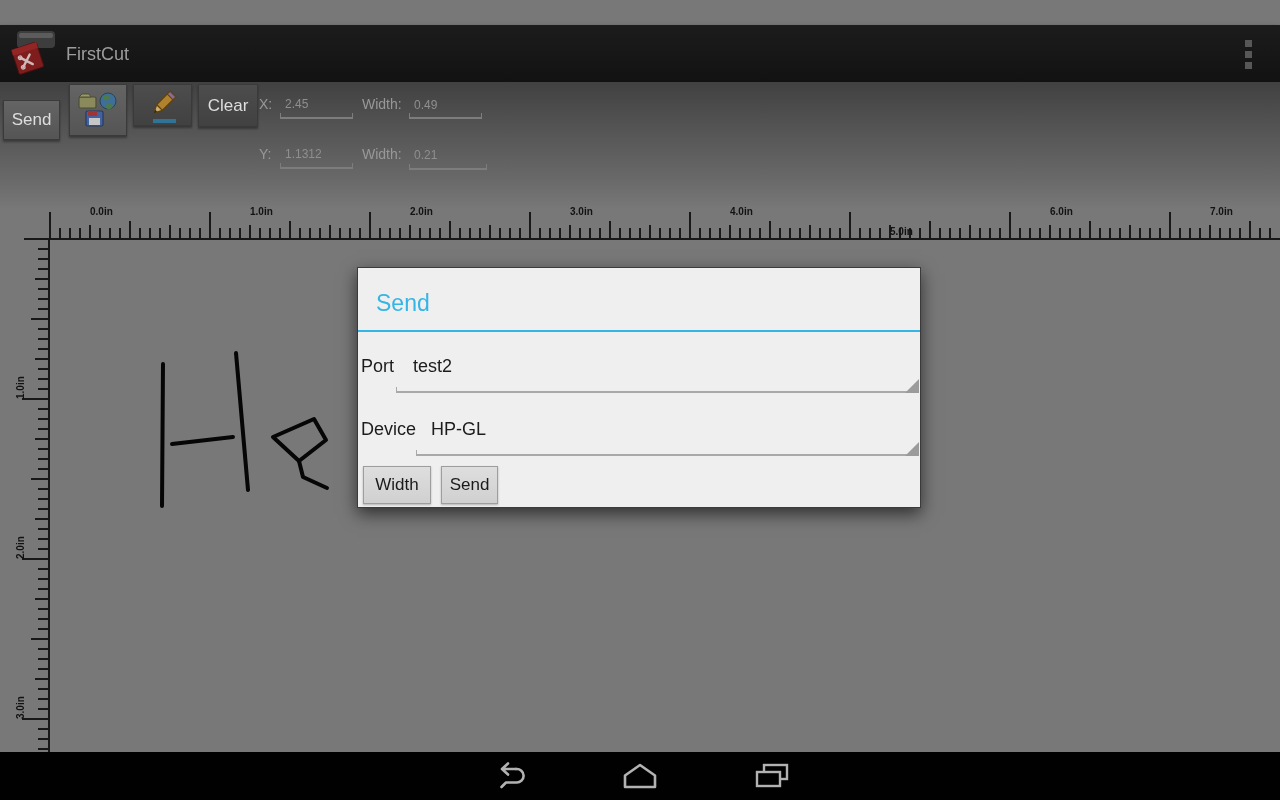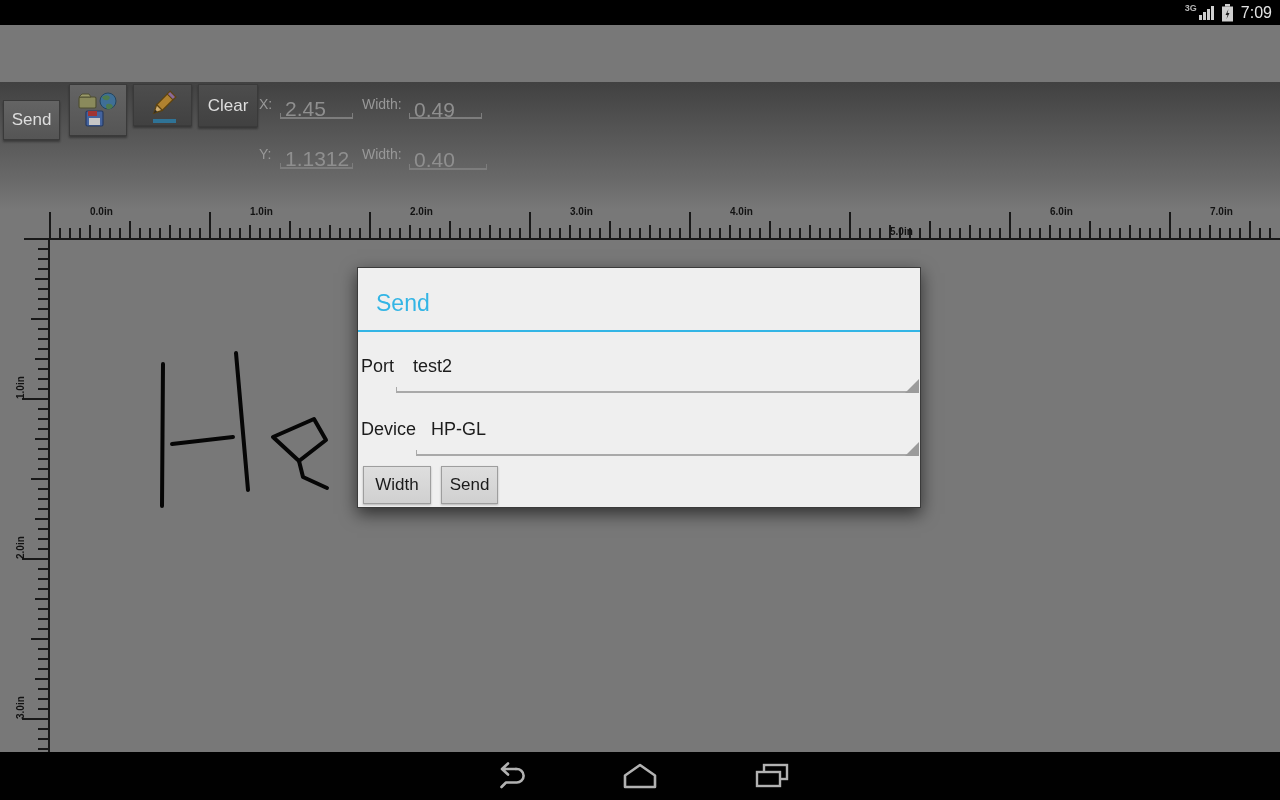--- a/index.html
+++ b/index.html
@@ -24,21 +24,21 @@
 
   
   .main{position:absolute;left:0;top:82px;width:1280px;height:670px;
     background:linear-gradient(180deg,#414141 0px,#686868 95px,#787878 128px,#787878 100%);}
 
   .tbtn{position:absolute;display:flex;align-items:center;justify-content:center;
     background:linear-gradient(#646464,#555555);border:1px solid #3a3a3a;
     box-shadow:0 2px 2px rgba(0,0,0,.35);color:#dedede;font-size:17px;cursor:pointer;}
   .tbtn.dark{background:linear-gradient(#4d4d4d,#414141);}
   .lbl{position:absolute;color:#989898;font-size:14px;}
-  .val{position:absolute;color:#8f8f8f;font-size:21px;}
+  .val{position:absolute;color:#8f8f8f;font-size:12px;}
   .uline{position:absolute;height:6px;border-bottom:2px solid #7d7d7d;
     border-left:1px solid #7d7d7d;border-right:1px solid #7d7d7d;}
 
   
   .tick{position:absolute;width:2px;background:#181818;}
   .vtick{position:absolute;height:2px;background:#181818;}
   .rlabel{position:absolute;color:#121212;font-size:10px;font-weight:bold;white-space:nowrap;padding-left:38px;}
   .vlabel{position:absolute;color:#121212;font-size:10px;font-weight:bold;white-space:nowrap;
     width:40px;transform:rotate(-90deg);transform-origin:0 0;}
   .baseline{position:absolute;background:#181818;}
@@ -61,38 +61,40 @@
   
   .nav-bar{position:absolute;left:0;top:752px;width:1280px;height:48px;background:#010101;
     display:flex;align-items:center;justify-content:center;gap:88px;}
   .nav-btn{width:44px;height:34px;display:flex;align-items:center;justify-content:center;cursor:pointer;}
 </style>
 </head>
 <body>
 
 <div id="screen">
 
-  <div class="status-bar">
-    <div class="sb-right">
-      <span class="net-label">3G</span>
-      <span class="sig">
-        <i style="height:5px"></i>
-          <i style="height:8px"></i>
-          <i style="height:11px"></i>
-          <i style="height:14px"></i>
-      </span>
-      <svg width="13" height="18" viewBox="0 0 13 18">
-        <rect x="4" y="0" width="5" height="2.5" fill="#cfcfcf"></rect>
-        <rect x="1" y="2.5" width="11" height="15" fill="#cfcfcf"></rect>
-        <polygon points="7.5,5 4.5,11 6.5,11 5.5,15 8.5,9 6.5,9" fill="#1d1d1d"></polygon>
-      </svg>
-      <span class="clock">7:09</span>
-    </div>
+
+  <div class="action-bar">
+    <svg width="47" height="48" viewBox="0 0 47 48" style="position:absolute;left:11px;top:4px;">
+      <rect x="6" y="2" width="38" height="17" rx="4" fill="#3d3d3d"></rect>
+      <rect x="8" y="4" width="34" height="5" rx="2" fill="#5c5c5c"></rect>
+      <g transform="rotate(-18 18 30)">
+        <rect x="4" y="16" width="26" height="26" rx="2" fill="#7d1d1d" stroke="#4c1010"></rect>
+        <rect x="4" y="16" width="26" height="6" fill="#932525"></rect>
+        <path d="M10 26 L20 36 M20 26 L10 36" stroke="#cfb9b9" stroke-width="2.4" stroke-linecap="round"></path>
+        <circle cx="10" cy="26" r="1.8" fill="none" stroke="#cfb9b9" stroke-width="1.2"></circle>
+        <circle cx="10" cy="36" r="1.8" fill="none" stroke="#cfb9b9" stroke-width="1.2"></circle>
+      </g>
+    </svg>
+    <span class="app-title">FirstCut</span>
+    <div class="overflow">
+        <i></i>
+        <i></i>
+        <i></i>
+      </div>
   </div>
-
 
   <div class="main">
 
     <div class="tbtn" style="left:3px;top:18px;width:57px;height:40px;">
       <span>Send</span>
     </div>
 
     <div class="tbtn" style="left:69px;top:2px;width:58px;height:52px;">
       <svg width="48" height="42" viewBox="0 0 48 42">
         <g>
@@ -134,21 +136,21 @@
 
     <span class="lbl" style="left:362px;top:14px;">Width:</span>
     <span class="val" style="left:414px;top:16px;">0.49</span>
     <div class="uline" style="left:409px;top:31px;width:73px;"></div>
 
     <span class="lbl" style="left:259px;top:64px;">Y:</span>
     <span class="val" style="left:285px;top:65px;">1.1312</span>
     <div class="uline" style="left:280px;top:81px;width:73px;"></div>
 
     <span class="lbl" style="left:362px;top:64px;">Width:</span>
-    <span class="val" style="left:414px;top:66px;">0.40</span>
+    <span class="val" style="left:414px;top:66px;">0.21</span>
     <div class="uline" style="left:409px;top:82px;width:78px;"></div>
 
     <div id="hruler">
         <div class="tick" style="left: 49px; top: 130px; height: 26px;"></div>
         <div class="tick" style="left: 59px; top: 146px; height: 10px;"></div>
         <div class="tick" style="left: 69px; top: 146px; height: 10px;"></div>
         <div class="tick" style="left: 79px; top: 146px; height: 10px;"></div>
         <div class="tick" style="left: 89px; top: 143px; height: 13px;"></div>
         <div class="tick" style="left: 99px; top: 146px; height: 10px;"></div>
         <div class="tick" style="left: 109px; top: 146px; height: 10px;"></div>

